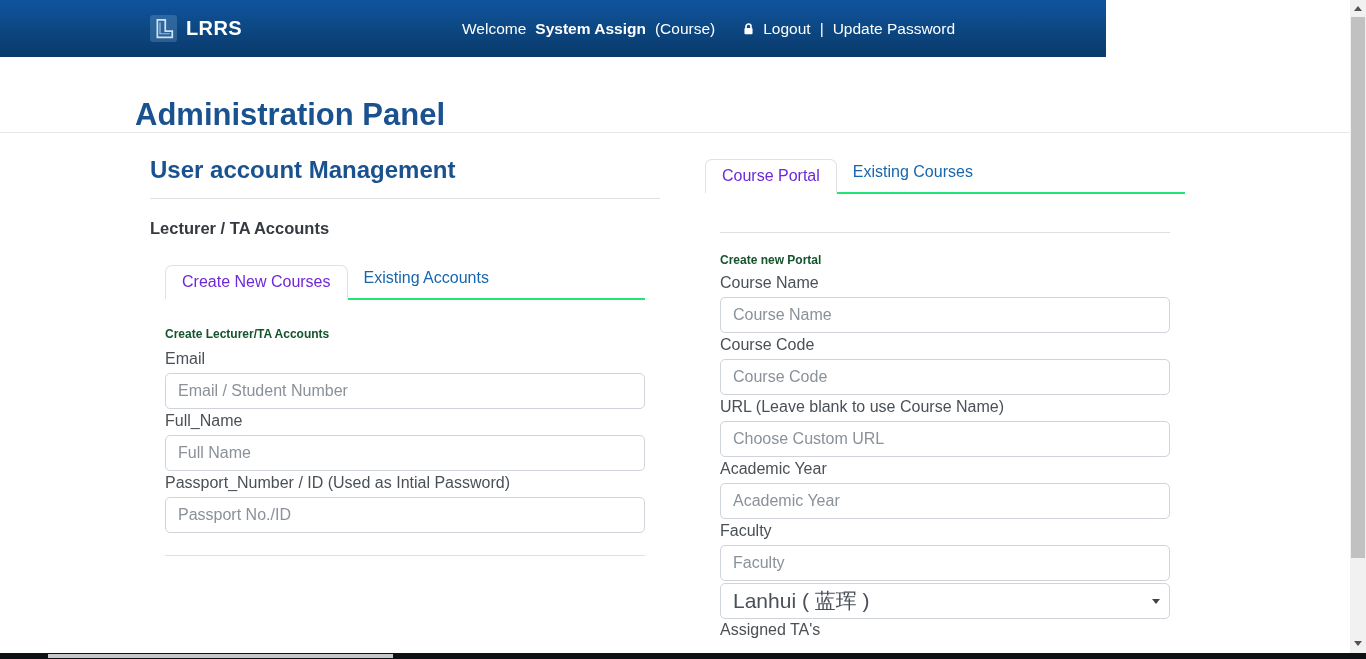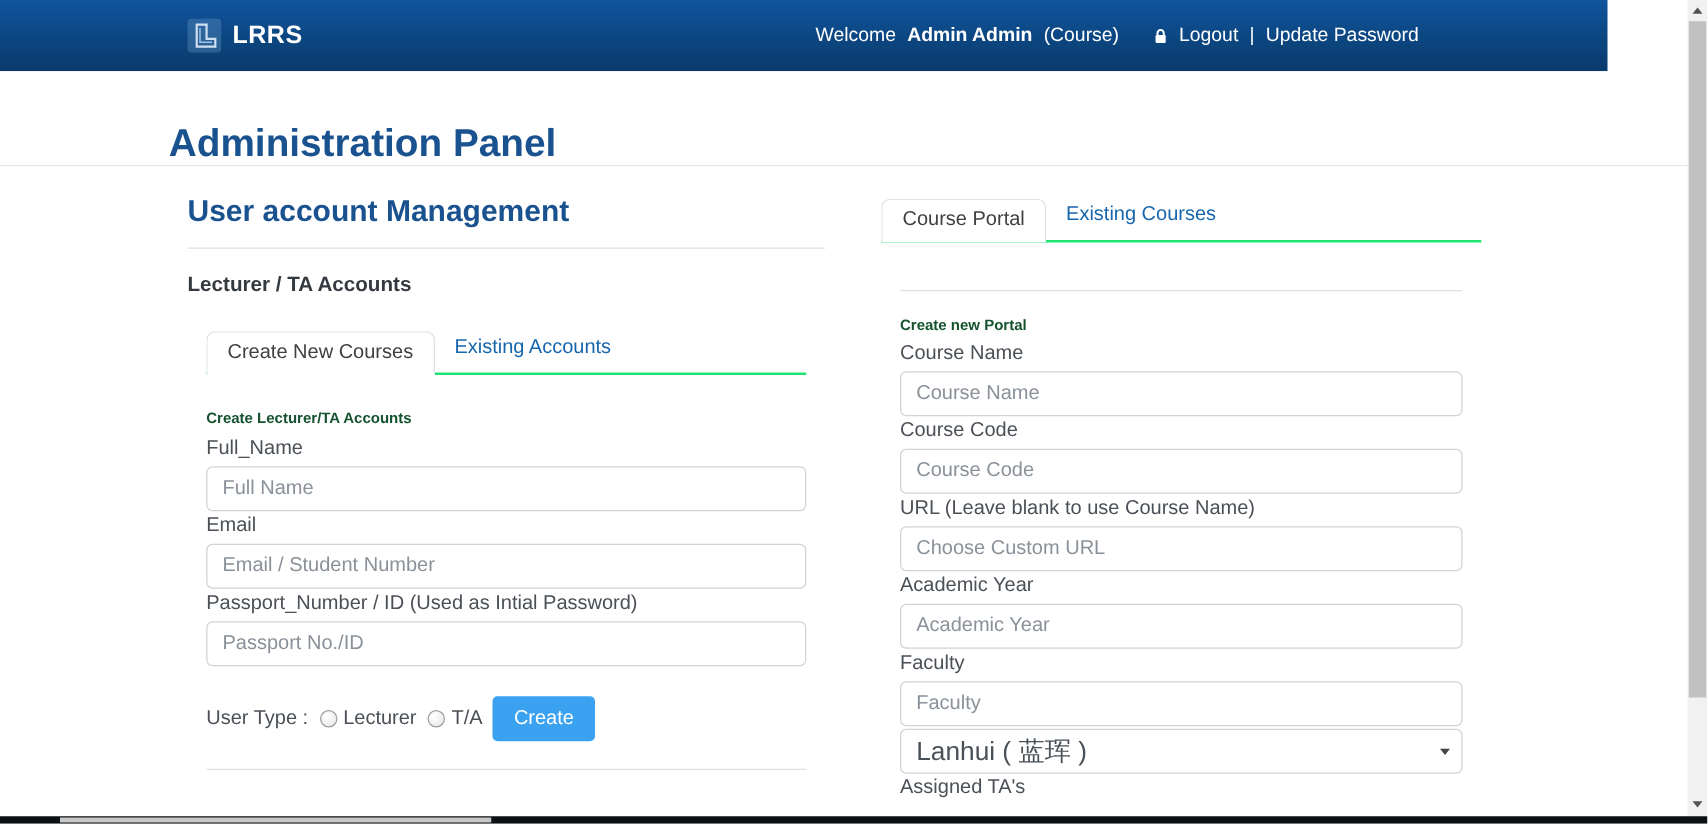--- a/index.html
+++ b/index.html
@@ -4,21 +4,21 @@
 <style>
   * { box-sizing: border-box; }
   html,body { margin:0; padding:0; }
   body {
     width:1366px; height:659px; overflow:hidden; position:relative;
     background:#fff; font-family:"Liberation Sans", sans-serif; color:#212529;
   }
 
   
   .navbar {
-    position:absolute; top:0; left:0; width:1286px; height:57px;
+    position:absolute; top:0; left:0; width:1106px; height:57px;
     background:linear-gradient(180deg, var(--navbar-top,#10549e) 0%, #0c4680 55%, var(--navbar-bottom,#0a3a6b) 100%);
     display:flex; align-items:center; color:#fff;
   }
   .brand { margin-left:150px; display:flex; align-items:center; gap:9px; cursor:pointer; }
   .brand-logo { width:27px; height:27px; background:rgba(130,175,220,.28); border-radius:3px; display:flex; align-items:center; justify-content:center; }
   .brand-text { font-size:20px; font-weight:700; letter-spacing:.4px; }
   .nav-links { display:flex; align-items:center; margin-left:26px; gap:18px; }
   .nav-link { display:flex; align-items:center; gap:7px; font-size:15.5px; cursor:pointer; }
   .nav-right { margin-left:auto; margin-right:151px; display:flex; align-items:center; gap:9px; font-size:15.5px; white-space:nowrap; }
   .nav-right .bold { font-weight:700; }
@@ -37,21 +37,21 @@
 
   .section-title { margin:23px 0 0; font-size:24px; font-weight:700; color:var(--accent,#1a5290); }
   hr.rule { border:0; border-top:1px solid #dde1e5; margin:14px 0 0; }
   .subsection-title { margin:20px 0 20px; font-size:16.5px; font-weight:700; color:#343a40; }
 
   
   .tabs { display:flex; align-items:flex-end; border-bottom:2px solid var(--tab-green,#21e573); width:480px; }
   .left-col .tabs { margin-left:15px; }
   .tab { font-size:16px; line-height:20px; }
   .tab.active {
-    background:#fff; color:#404040; border:1px solid #dee2e6; border-bottom:2px solid #fff;
+    background:#fff; color:#6d28d9; border:1px solid #dee2e6; border-bottom:2px solid #fff;
     margin-bottom:-2px; border-radius:7px 7px 0 0; padding:6px 16px; cursor:default;
   }
   .tab.inactive { color:var(--link,#1766ad); padding:10px 16px; cursor:pointer; }
 
   
   .tab-content { padding:27px 15px 0; }
   .portal-form { padding:0 15px; }
   .form-heading { margin:0 0 8px; font-size:12px; font-weight:700; color:#14532d; }
   .fgroup { margin-bottom:2px; }
   .fgroup label { display:block; font-size:16px; line-height:19px; color:#4a5056; margin:0 0 5px; }
@@ -112,21 +112,21 @@
         <path d="M5 2 h9 v13 h8 v7 H5 z" fill="none" stroke="#cfe0f2" stroke-width="2"></path>
         <path d="M8 5 v13 h11" fill="none" stroke="#9fc0e4" stroke-width="1.4"></path>
       </svg>
     </span>
     <span class="brand-text">LRRS</span>
   </div>
 
 
   <div class="nav-right">
     <span>Welcome</span>
-    <span class="bold">Admin Admin</span>
+    <span class="bold">System Assign</span>
     <span>(Course)</span>
     <span style="width:8px"></span>
     <span class="nav-item-link">
       <span>
         <svg class="icon-svg" width="15" height="16" viewBox="0 0 24 24">
           <path d="M8 11 V8 a4 4 0 0 1 8 0 v3" fill="none" stroke="#fff" stroke-width="2.6"></path>
           <rect x="5.5" y="10.5" width="13" height="10" rx="1.6" fill="#fff"></rect>
         </svg>
       </span>
       <span>Logout</span>
@@ -149,40 +149,32 @@
 
   <div class="tabs">
     <div class="tab active">Create New Courses</div>
     <div class="tab inactive">Existing Accounts</div>
   </div>
 
   <div class="tab-content">
     <div class="form-heading">Create Lecturer/TA Accounts</div>
 
     <div class="fgroup">
+      <label>Email</label>
+      <input class="form-control" type="text" placeholder="Email / Student Number" style="">
+    </div>
+    <div class="fgroup">
       <label>Full_Name</label>
       <input class="form-control" type="text" placeholder="Full Name" style="">
     </div>
     <div class="fgroup">
-      <label>Email</label>
-      <input class="form-control" type="text" placeholder="Email / Student Number" style="">
-    </div>
-    <div class="fgroup">
       <label>Passport_Number / ID (Used as Intial Password)</label>
       <input class="form-control" type="text" placeholder="Passport No./ID" style="">
     </div>
 
-    <div class="user-type-row">
-      <span>User Type :</span>
-      <span class="radio"></span>
-      <span>Lecturer</span>
-      <span class="radio"></span>
-      <span>T/A</span>
-      <button class="create-btn">Create</button>
-    </div>
   </div>
   <hr class="end-rule">
 </div>
 
 <div class="right-col">
   <div class="tabs">
     <div class="tab active">Course Portal</div>
     <div class="tab inactive">Existing Courses</div>
   </div>
 

